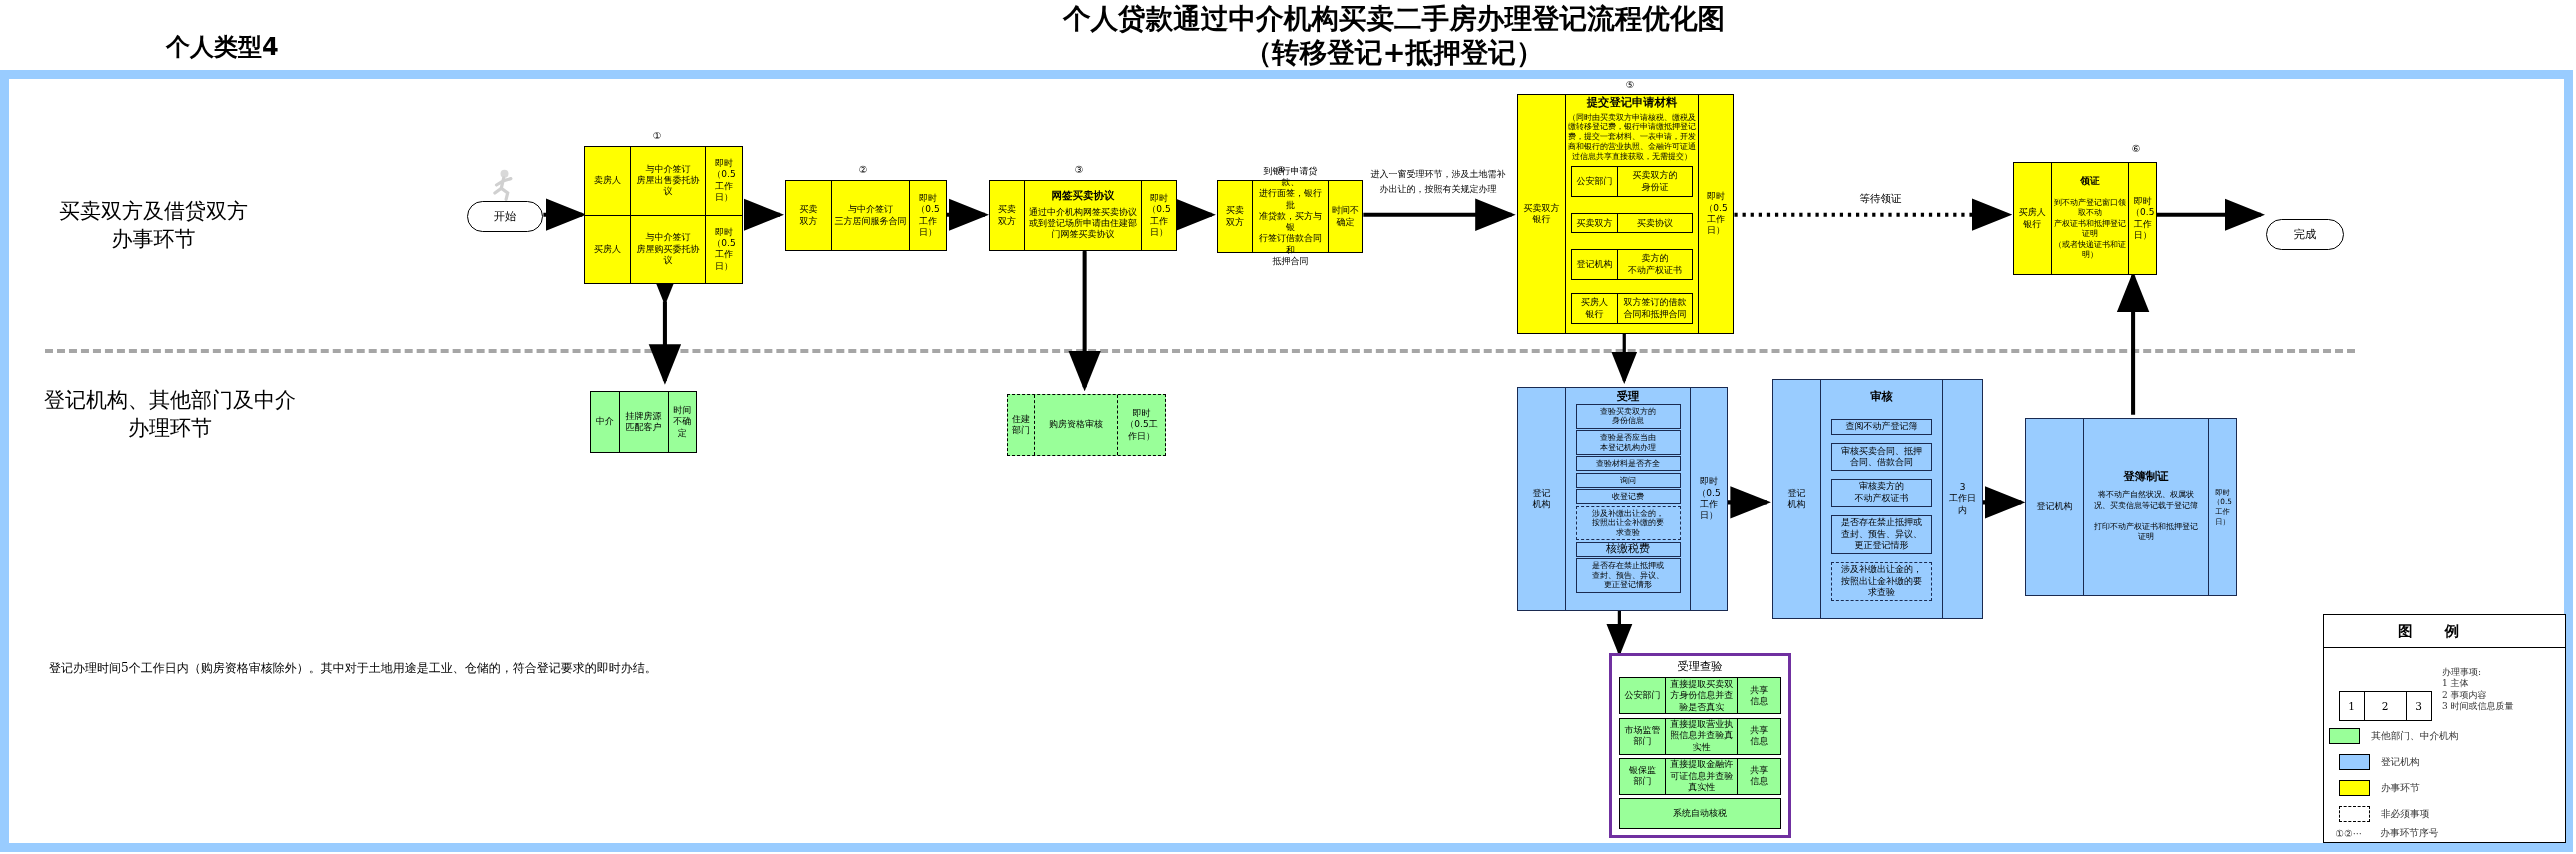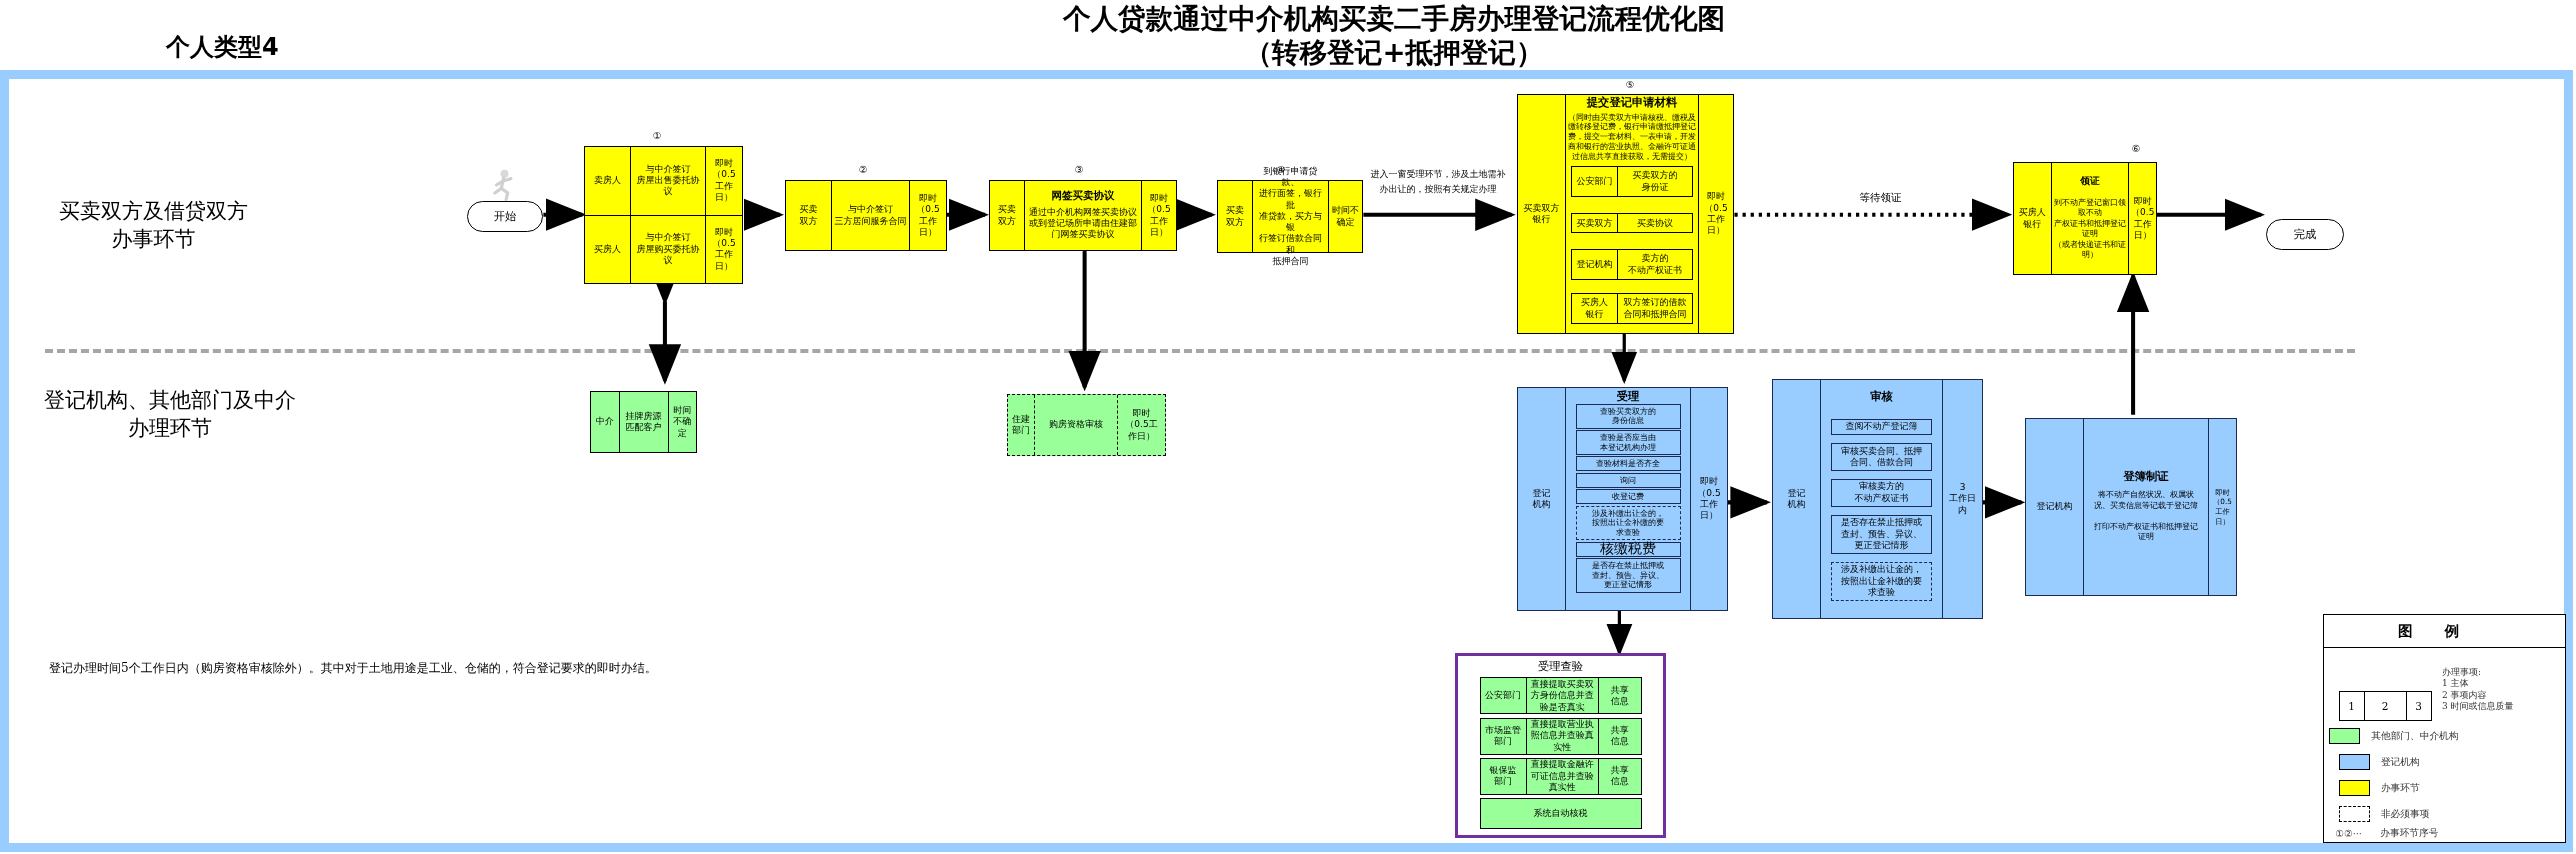--- a/index.html
+++ b/index.html
@@ -33,21 +33,21 @@
   .mat-row { display:flex; border:1.6px solid #000; margin:4.9px auto; width:122px; box-sizing:border-box; }
   .mat-row > div { padding:3.2px 1.6px; font-size:9px; line-height:11.3px; text-align:center;
                    display:flex; align-items:center; justify-content:center; white-space:pre-line; }
   .mat-row > div:first-child { width:42px; border-right:1.6px solid #000; }
   .mat-row > div:last-child { flex:1; }
   .oval { position:absolute; border:1.6px solid #000; border-radius:18px; background:#fff;
           display:flex; align-items:center; justify-content:center; font-size:11.3px; box-sizing:border-box; }
   .arrow-label { position:absolute; font-size:10.5px; text-align:center; line-height:14.6px; }
   .note { position:absolute; left:49px; top:660px; font-family:"DejaVu Serif", "Liberation Serif", serif;
           font-size:12px; }
-  .verify { position:absolute; left:1455px; top:653px; width:211px; height:185px;
+  .verify { position:absolute; left:1609px; top:653px; width:182px; height:185px;
             border:3.2px solid #7030a0; box-sizing:border-box; background:#fff; }
   .v-row { display:flex; border:1.6px solid #000; background:#99ff99; margin:3.2px auto; width:162px; box-sizing:border-box; }
   .v-row > div { font-size:9px; line-height:11.3px; text-align:center; padding:1.6px;
                  display:flex; align-items:center; justify-content:center; white-space:pre-line; }
   .v-row > div + div { border-left:1.6px solid #000; }
   .legend { position:absolute; left:2323px; top:614px; width:243px; height:229px;
             border:1.6px solid #000; box-sizing:border-box; background:#fff;
             font-family:"DejaVu Serif", "Liberation Serif", serif; }
   .legend-title { height:32px; border-bottom:1.6px solid #000; display:flex; align-items:center;
                   justify-content:center; font-size:14.6px; font-weight:bold; letter-spacing:32px; }
@@ -194,21 +194,21 @@
       <div>双方签订的借款
 合同和抵押合同</div>
     </div>
   </div>
   <div class="cell" style="flex:1;">即时
 （0.5
 工作
 日）</div>
 </div>
 
-<div class="arrow-label" style="left:1840px;top:191px;width:81px;font-family:Liberation Mono, monospace;">等待领证</div>
+<div class="arrow-label" style="left:1840px;top:191px;width:81px;">等待领证</div>
 
 <div class="step-no" style="left:2124px;top:143px;">⑥</div>
 <div class="box yellow" style="left:2013px;top:162px;width:144px;height:113px;">
   <div class="cell" style="width:37px;">买房人
 银行</div>
   <div class="cell" style="width:79px;font-size:8px;line-height:10.5px;">
     <div class="sub-title" style="font-size:9.7px;margin-bottom:11.3px;">领证</div>
     <div>到不动产登记窗口领取不动
 产权证书和抵押登记证明
 （或者快递证书和证明）</div>
@@ -240,21 +240,21 @@
 
 <div class="box blue" style="left:1517px;top:387px;width:211px;height:224px;">
   <div class="cell" style="width:47px;">登记
 机构</div>
   <div class="cell" style="width:125px;justify-content:flex-start;padding-top:3.2px;">
     <div class="sub-title" style="margin-bottom:0;">受理</div>
     <div id="accept-items"><div class="small-box" style="width: 105px; margin: 1.6px auto; font-size: 8px; line-height: 9.7px;">查验买卖双方的
 身份信息</div><div class="small-box" style="width: 105px; margin: 1.6px auto; font-size: 8px; line-height: 9.7px;">查验是否应当由
 本登记机构办理</div><div class="small-box" style="width: 105px; margin: 1.6px auto; font-size: 8px; line-height: 9.7px;">查验材料是否齐全</div><div class="small-box" style="width: 105px; margin: 1.6px auto; font-size: 8px; line-height: 9.7px;">询问</div><div class="small-box" style="width: 105px; margin: 1.6px auto; font-size: 8px; line-height: 9.7px;">收登记费</div><div class="small-box dash" style="width: 105px; margin: 1.6px auto; font-size: 8px; line-height: 9.7px;">涉及补缴出让金的，
 按照出让金补缴的要
-求查验</div><div class="small-box" style="width: 105px; margin: 1.6px auto; font-size: 14px; line-height: 9.7px;">核缴税费</div><div class="small-box" style="width: 105px; margin: 1.6px auto; font-size: 8px; line-height: 9.7px;">是否存在禁止抵押或
+求查验</div><div class="small-box" style="width: 105px; margin: 1.6px auto; font-size: 11px; line-height: 9.7px;">核缴税费</div><div class="small-box" style="width: 105px; margin: 1.6px auto; font-size: 8px; line-height: 9.7px;">是否存在禁止抵押或
 查封、预告、异议、
 更正登记情形</div></div>
   </div>
   <div class="cell" style="flex:1;">即时
 （0.5
 工作
 日）</div>
 </div>
 
 <div class="box blue" style="left:1772px;top:379px;width:211px;height:240px;">

